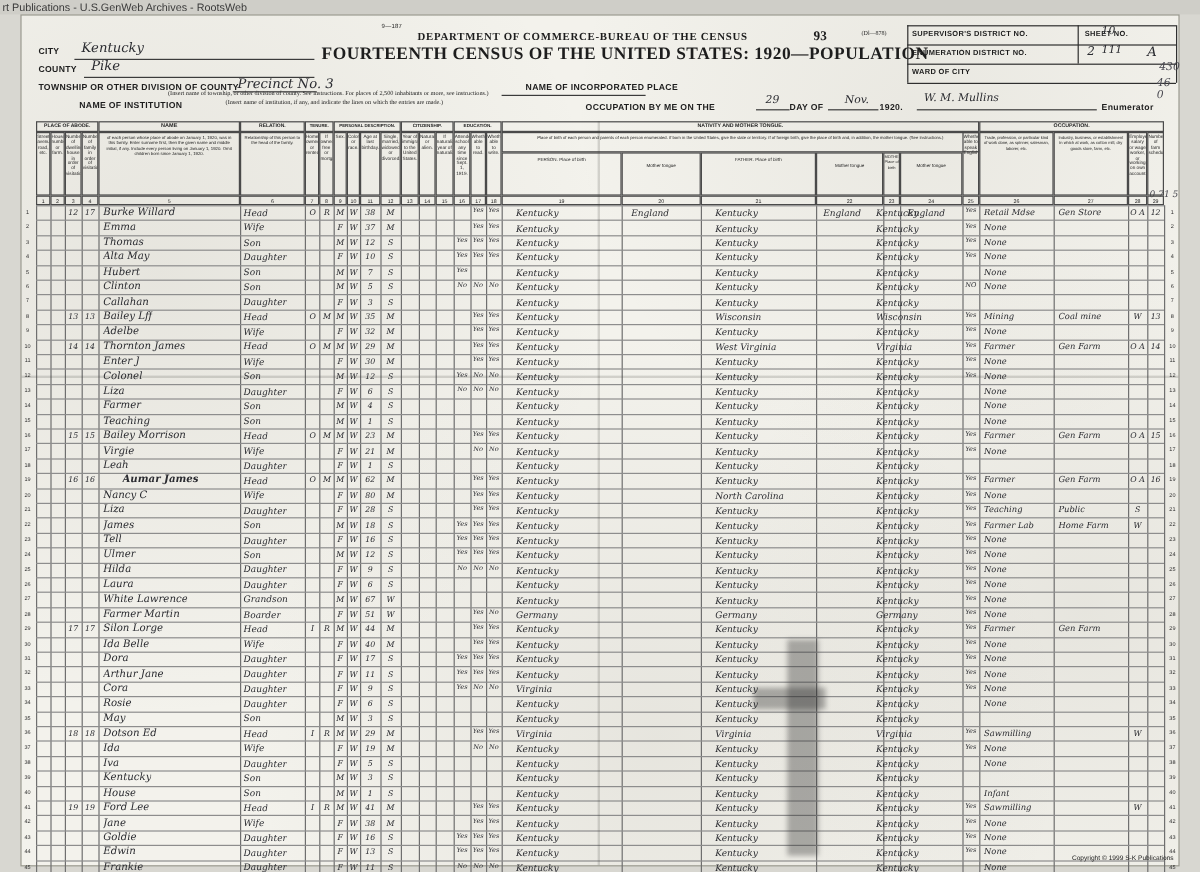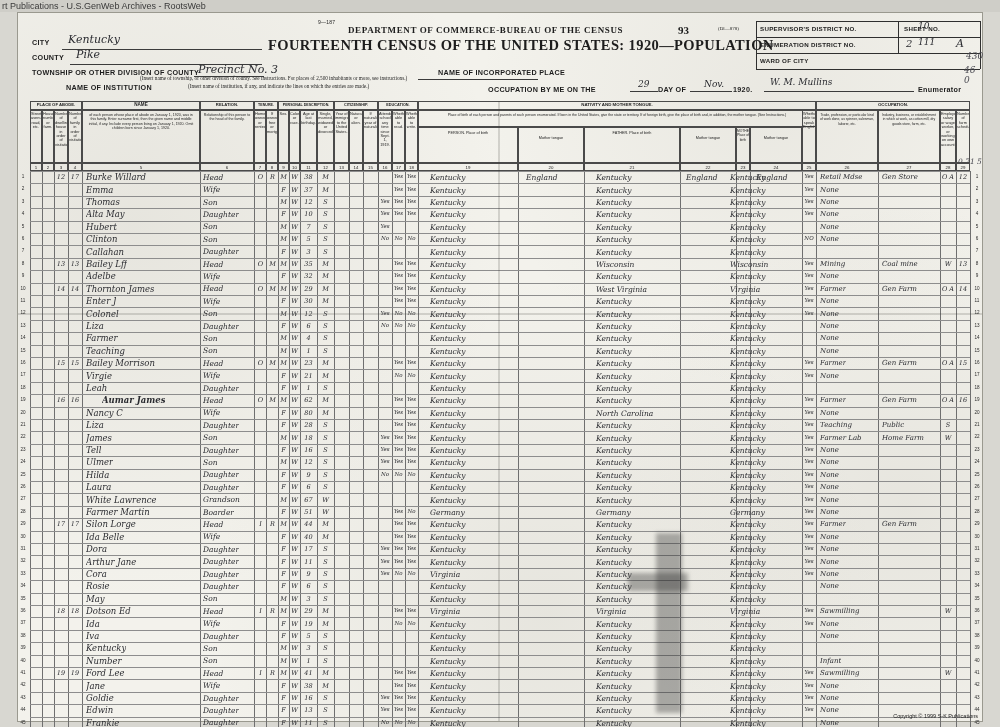--- a/index.html
+++ b/index.html
@@ -812,21 +812,21 @@
           <div class="ent hw" style="left: 790px; top: 531px; font-size: 7px;">None</div>
           <div class="ent hw" style="left: 56px; top: 542.4px; font-size: 8.5px;">Kentucky</div>
           <div class="ent hw" style="left: 173px; top: 542.9px; font-size: 7.5px;">Son</div>
           <div class="ent hw" style="left: 248px; top: 543.4px; font-size: 6.5px; width: 11px; text-align: center;">M</div>
           <div class="ent hw" style="left: 259px; top: 543.4px; font-size: 6.5px; width: 11px; text-align: center;">W</div>
           <div class="ent hw" style="left: 270px; top: 543.4px; font-size: 6.5px; width: 17px; text-align: center;">3</div>
           <div class="ent hw" style="left: 287px; top: 543.4px; font-size: 6.5px; width: 17px; text-align: center;">S</div>
           <div class="ent hw" style="left: 400px; top: 543.4px; font-size: 7.5px;">Kentucky</div>
           <div class="ent hw" style="left: 566px; top: 543.4px; font-size: 7.5px;">Kentucky</div>
           <div class="ent hw" style="left: 700px; top: 543.4px; font-size: 7.5px;">Kentucky</div>
-          <div class="ent hw" style="left: 56px; top: 554.8px; font-size: 8.5px;">Number</div>
+          <div class="ent hw" style="left: 56px; top: 554.8px; font-size: 8.5px;">House</div>
           <div class="ent hw" style="left: 173px; top: 555.3px; font-size: 7.5px;">Son</div>
           <div class="ent hw" style="left: 248px; top: 555.8px; font-size: 6.5px; width: 11px; text-align: center;">M</div>
           <div class="ent hw" style="left: 259px; top: 555.8px; font-size: 6.5px; width: 11px; text-align: center;">W</div>
           <div class="ent hw" style="left: 270px; top: 555.8px; font-size: 6.5px; width: 17px; text-align: center;">1</div>
           <div class="ent hw" style="left: 287px; top: 555.8px; font-size: 6.5px; width: 17px; text-align: center;">S</div>
           <div class="ent hw" style="left: 400px; top: 555.8px; font-size: 7.5px;">Kentucky</div>
           <div class="ent hw" style="left: 566px; top: 555.8px; font-size: 7.5px;">Kentucky</div>
           <div class="ent hw" style="left: 700px; top: 555.8px; font-size: 7.5px;">Kentucky</div>
           <div class="ent hw" style="left: 790px; top: 555.8px; font-size: 7px;">Infant</div>
           <div class="ent hw" style="left: 24px; top: 568.2px; font-size: 6.5px; width: 14px; text-align: center;">19</div>

